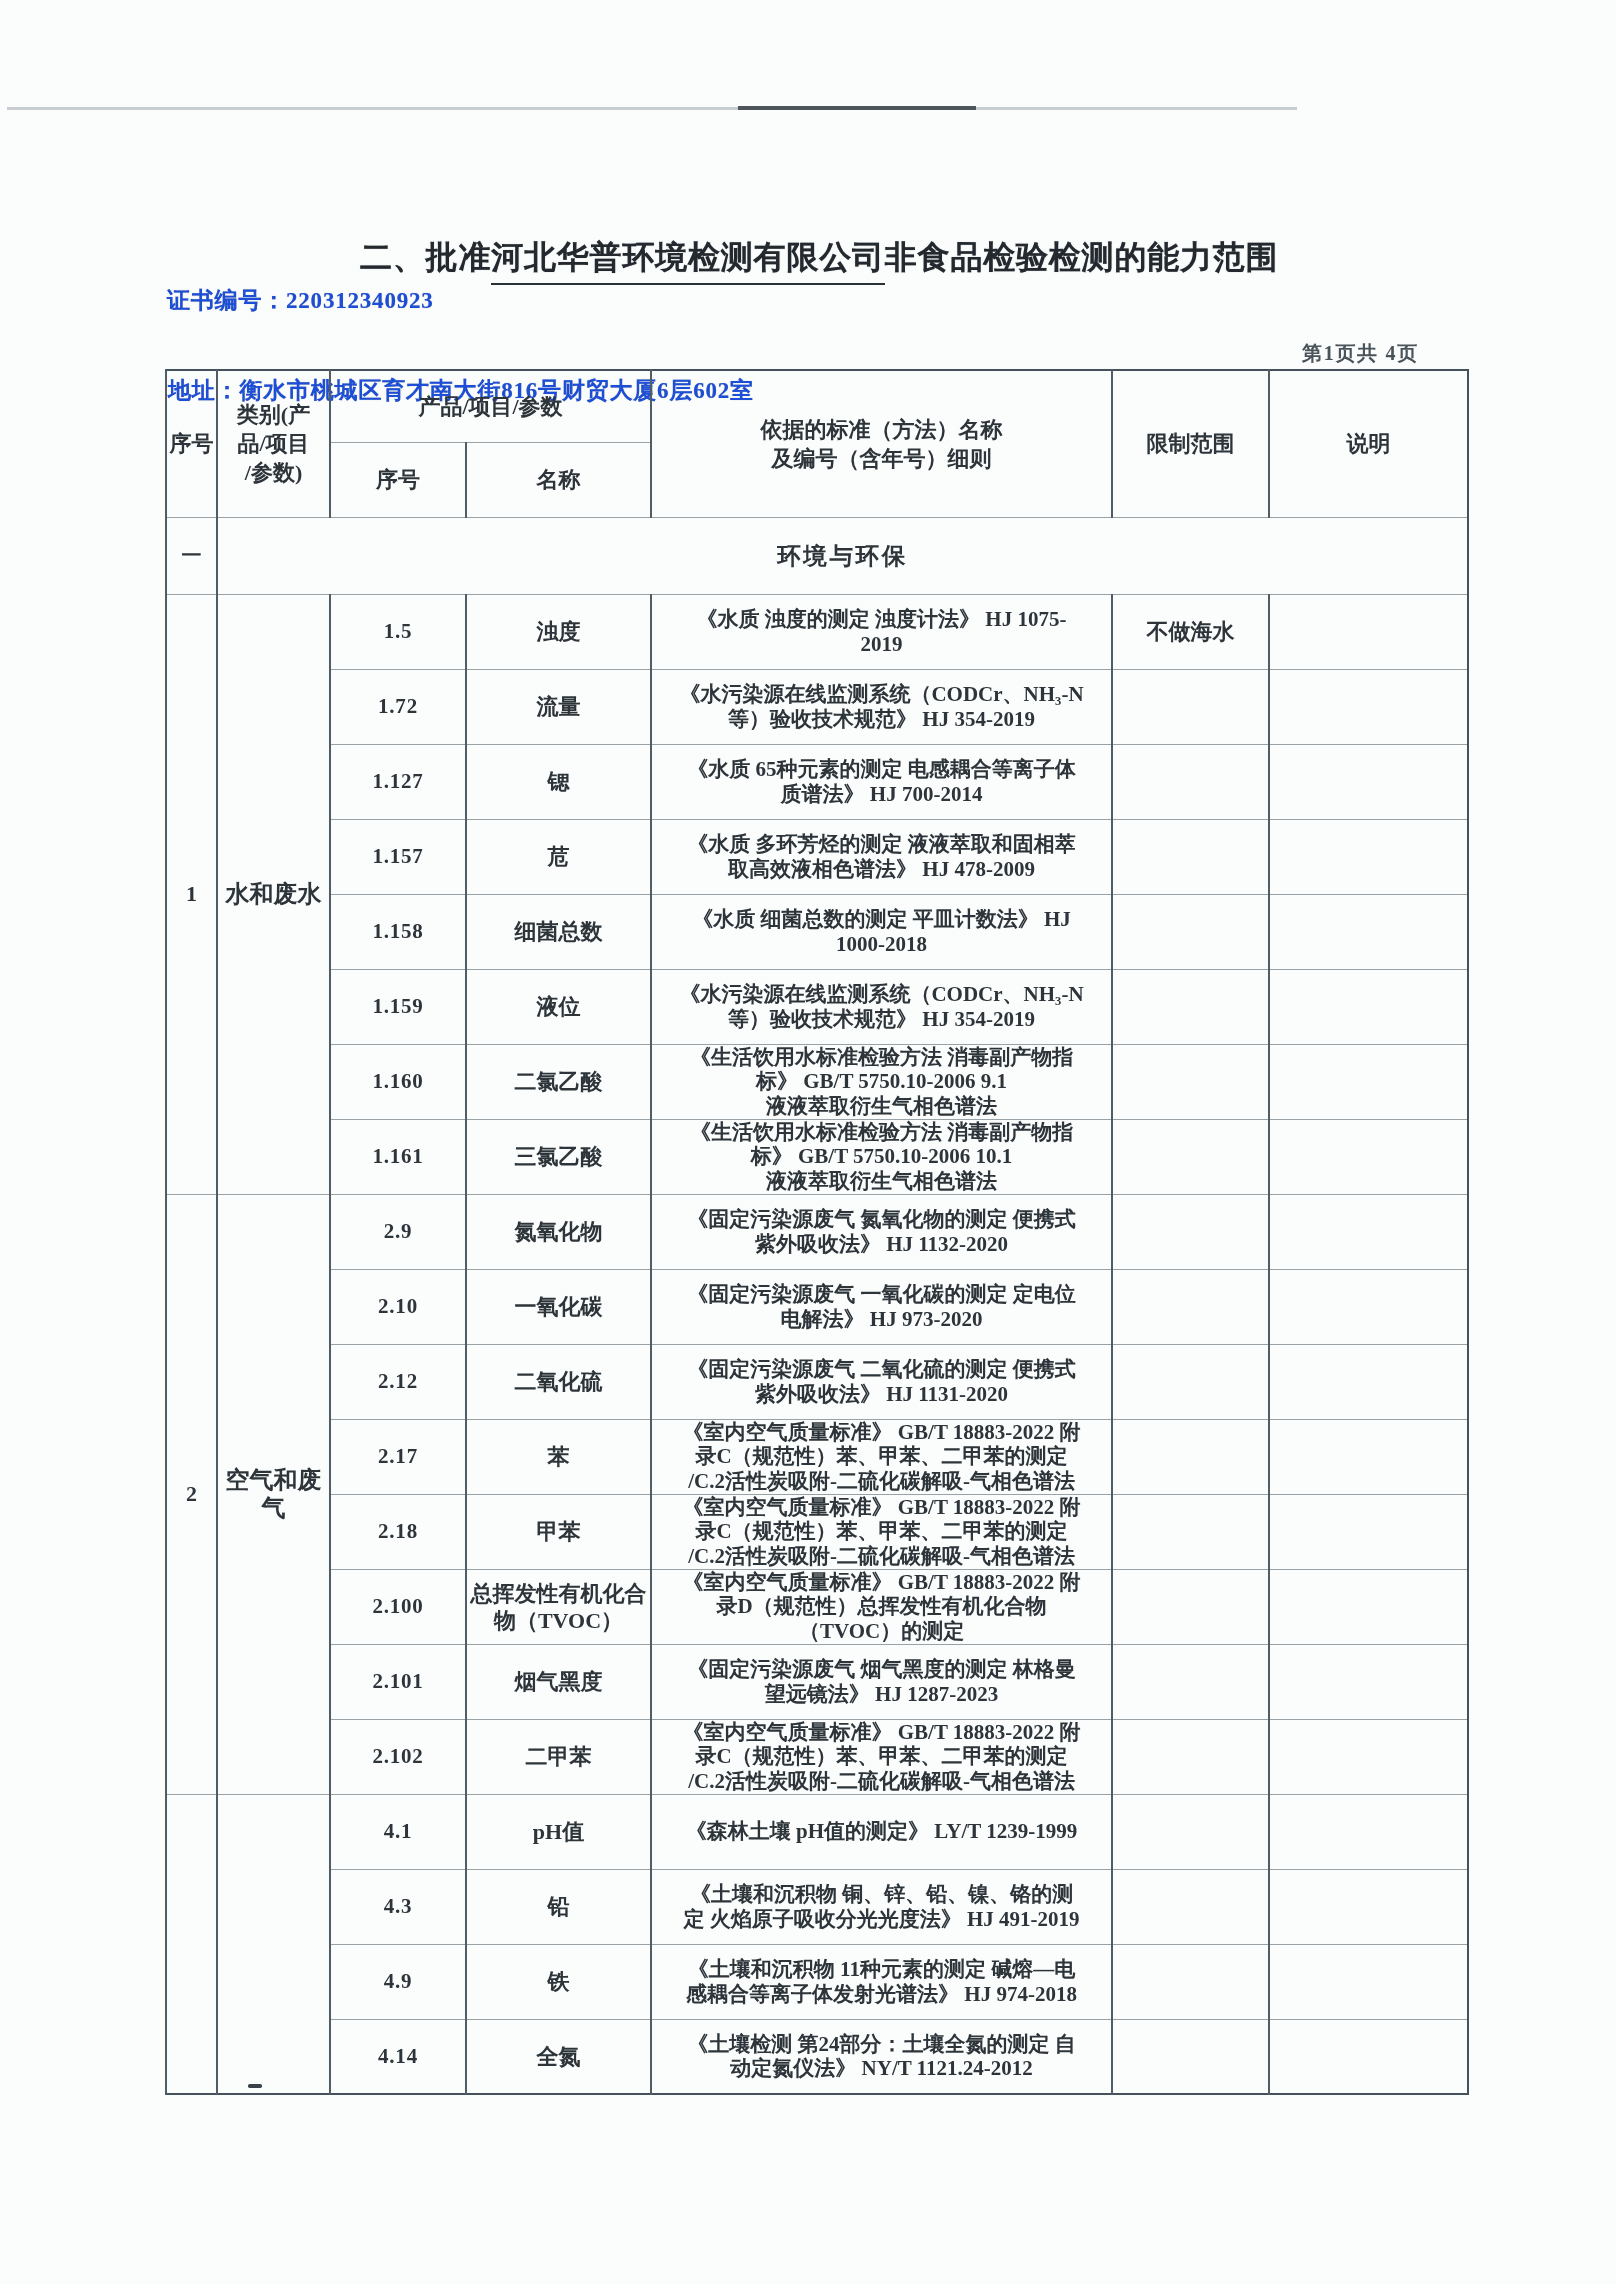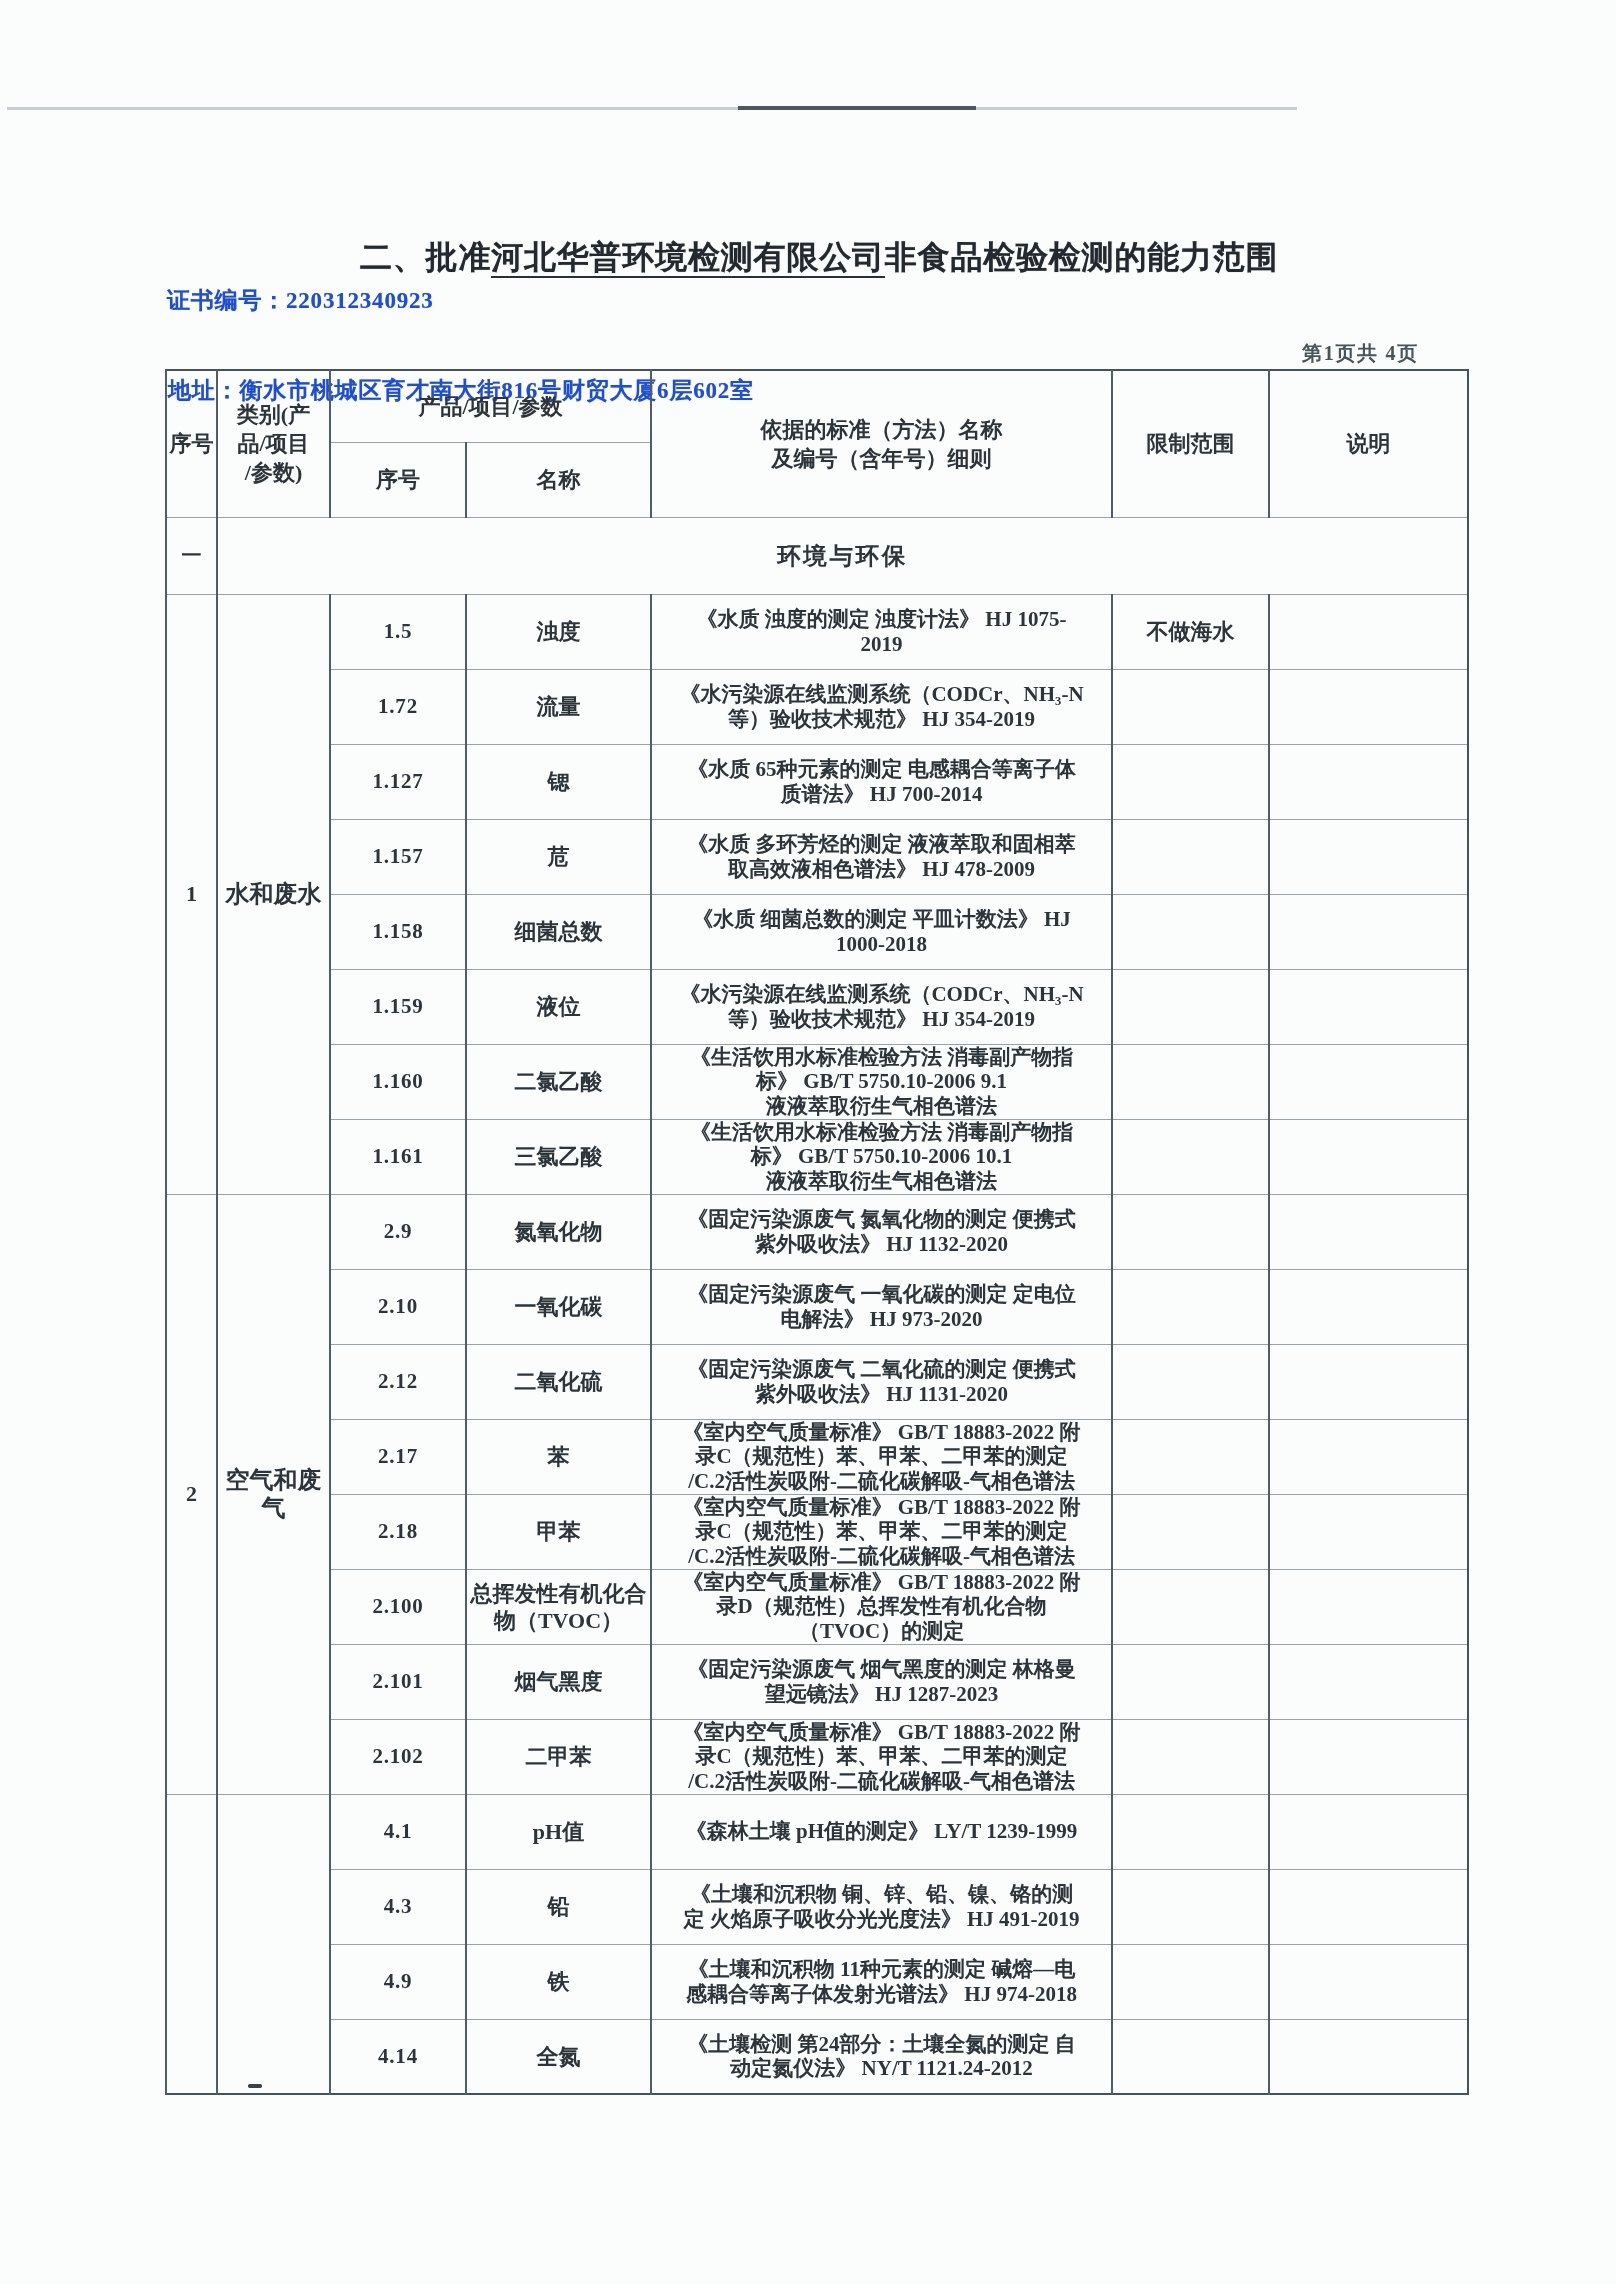--- a/index.html
+++ b/index.html
@@ -25,21 +25,21 @@
   .artifact-blob {
     position: absolute; left: 248px; top: 2084px; width: 13.5px; height: 4.2px;
     background: #3a4247; border-radius: 1.7px;
   }
   .doc-title {
     position: absolute; left: 360px; top: 236px;
     font-size: 32px; font-weight: bold; color: #23292e;
     letter-spacing: 0.8px; white-space: nowrap;
     text-shadow: 0 0 0.8px rgba(35,41,46,.55);
   }
-  .doc-title .company { border-bottom: 2.5px solid #2a3136; padding-bottom: 1px; }
+  .doc-title .company { border-bottom: 2.5px solid #2a3136; padding-bottom: 8px; }
   .meta-line {
     position: absolute; font-size: 23px; font-weight: bold; color: #1d4ed8;
     letter-spacing: 0.8px; white-space: nowrap;
     text-shadow: 0 0 0.8px rgba(42,49,54,.45);
   }
   .cert-line { left: 167px; top: 285px; }
   .addr-line { left: 168px; top: 327px; margin-top: 48px; }
   .page-indicator {
     position: absolute; left: 1302px; top: 340px;
     font-size: 20px; font-weight: 600; color: #49535a; letter-spacing: 1.7px;

